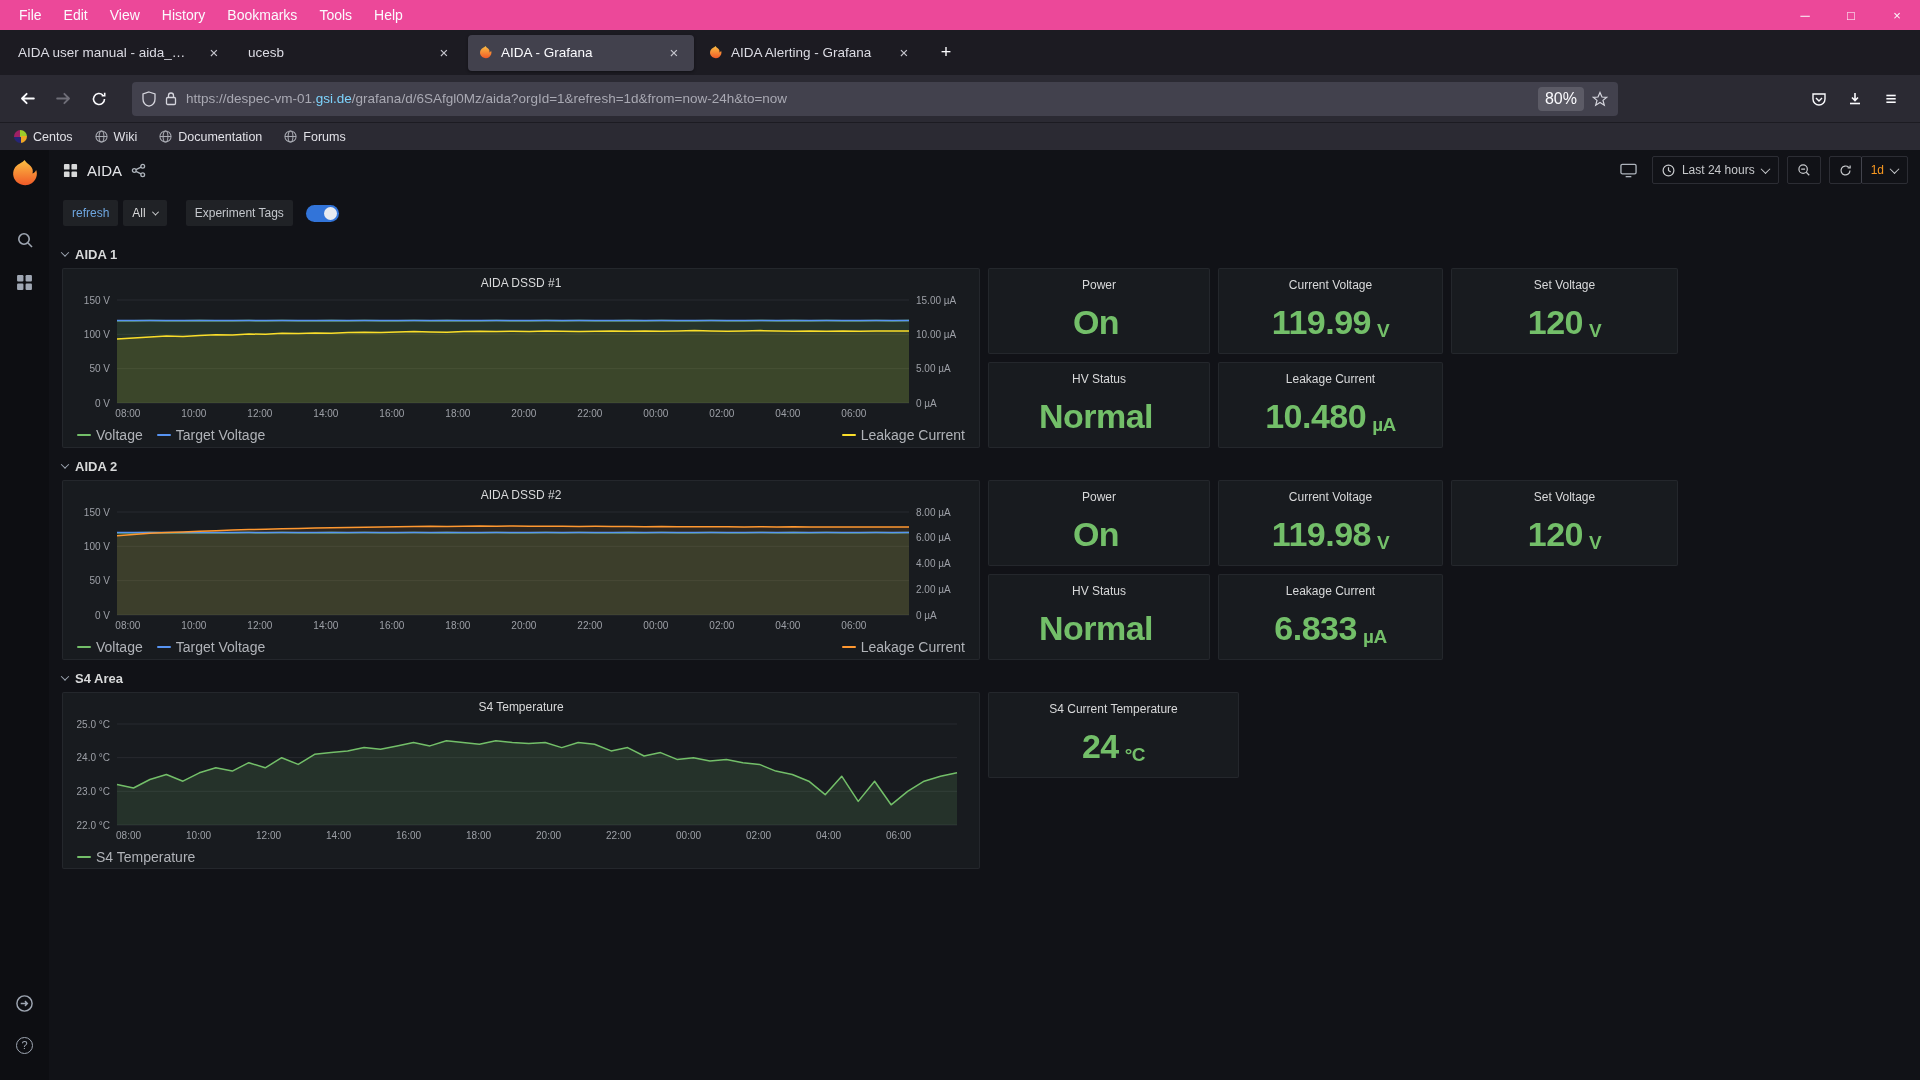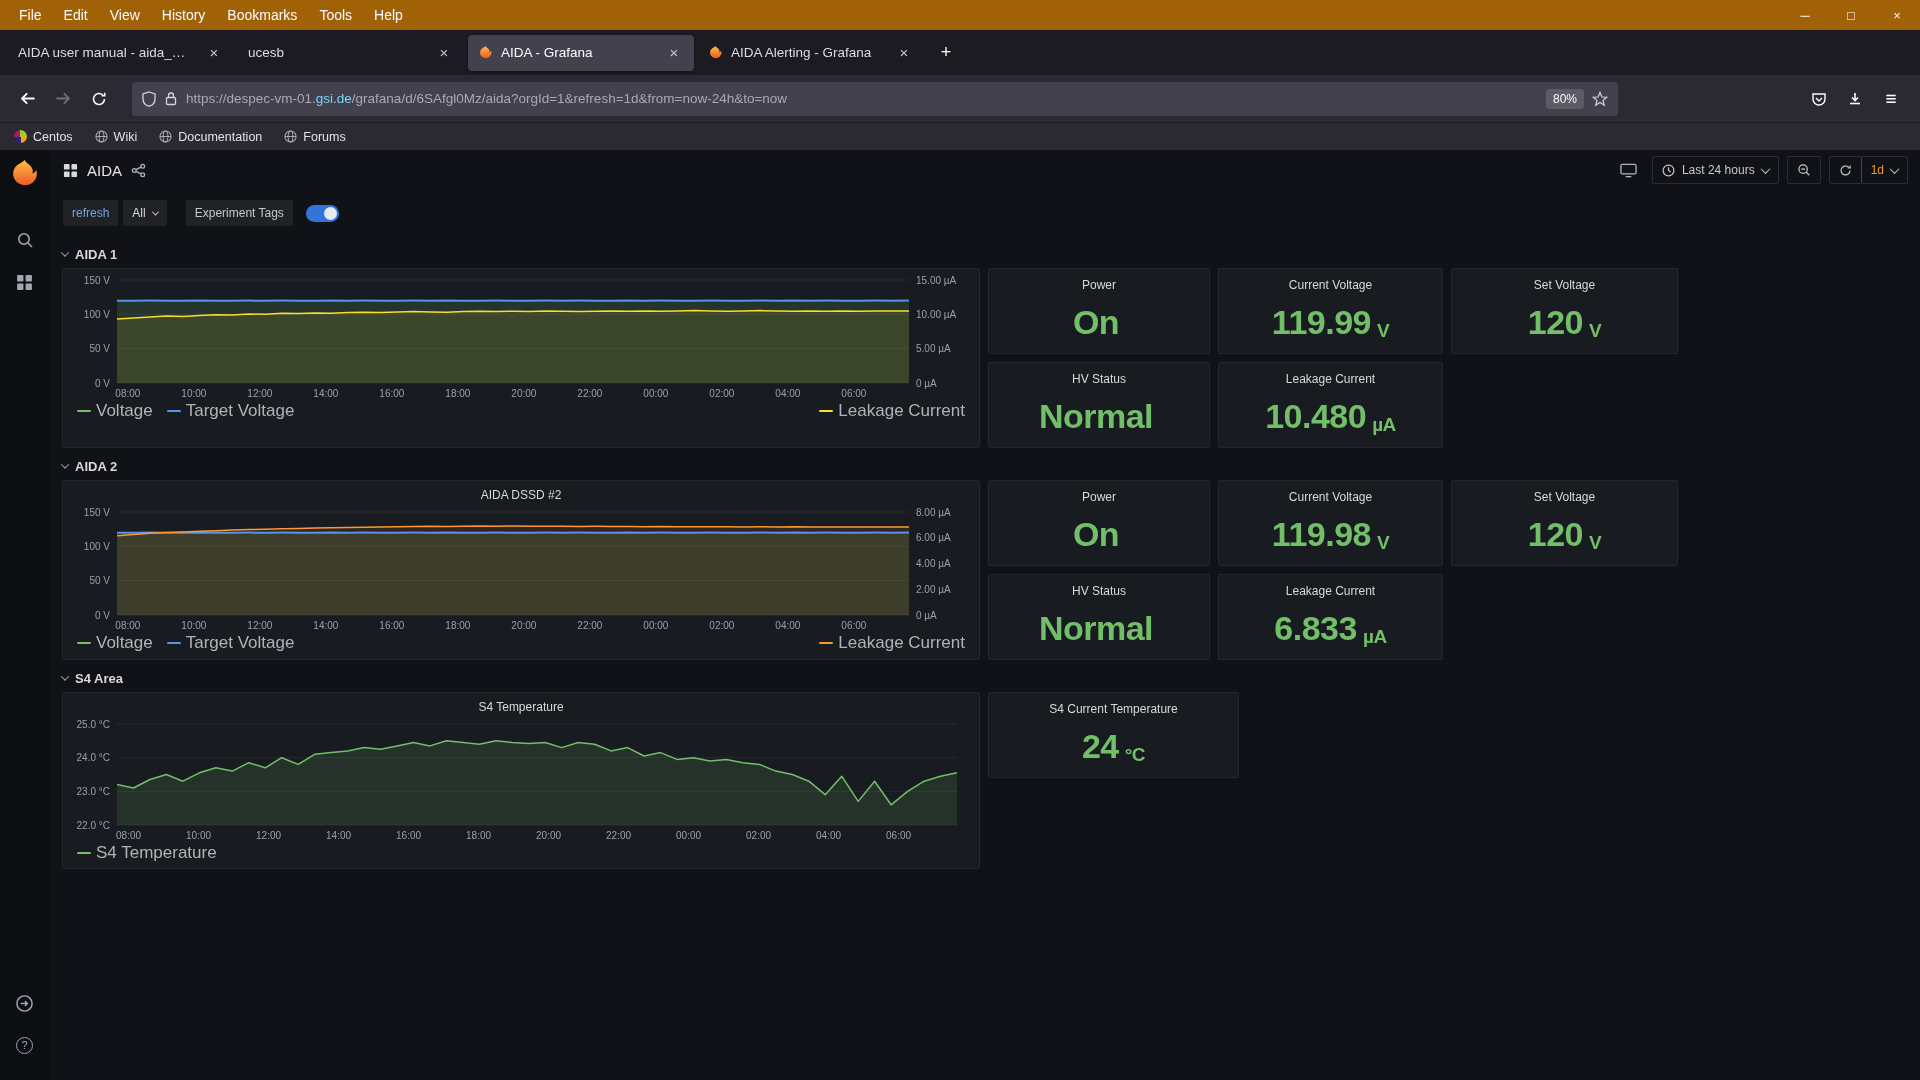--- a/index.html
+++ b/index.html
@@ -3,41 +3,41 @@
 <meta charset="utf-8">
 <title>AIDA - Grafana</title>
 <style>
   *{margin:0;padding:0;box-sizing:border-box}
   html,body{width:1920px;height:1080px;overflow:hidden;background:#111217;
     font-family:"Liberation Sans",sans-serif;color:#d8d9da}
   svg{display:block}
   svg text{font-family:"Liberation Sans",sans-serif}
 
   
-  .menubar{height:30px;background:#a16207;display:flex;color:#fbfbfe;font-size:14px;padding-left:8px}
+  .menubar{height:30px;background:#ec4899;display:flex;color:#fbfbfe;font-size:14px;padding-left:8px}
   .menu-item{padding:0 11px;height:100%;display:flex;align-items:center;cursor:default}
   .win-controls{margin-left:auto;display:flex;height:100%}
   .win-btn{width:46px;height:100%;display:flex;align-items:center;justify-content:center;color:#fbfbfe;font-size:13px}
 
   .tabbar{height:45px;background:#1c1b22;display:flex;align-items:center;padding:0 6px}
   .tab{width:226px;height:36px;margin:0 2px;border-radius:4px;display:flex;align-items:center;padding:0 10px;color:#dcdce4;font-size:13.5px;position:relative}
   .tab.active{background:#42414d;color:#fbfbfe;box-shadow:0 1px 3px rgba(0,0,0,.4)}
   .tab-title{flex:1;white-space:nowrap;overflow:hidden;text-overflow:ellipsis}
   .tab-close{margin-left:8px;width:20px;height:20px;border-radius:3px;display:flex;align-items:center;justify-content:center;font-size:15px;color:#c7c7cf}
   .favicon{width:15px;height:15px;margin-right:8px;flex:0 0 auto}
   .newtab{width:32px;height:32px;border-radius:4px;display:flex;align-items:center;justify-content:center;font-size:18px;color:#fbfbfe;margin-left:4px}
 
   .navbar{height:47px;background:#2b2a33;display:flex;align-items:center;padding:0 10px}
   .nav-icon{width:34px;height:34px;border-radius:4px;display:flex;align-items:center;justify-content:center;color:#fbfbfe;margin-right:2px}
   .nav-icon.disabled{color:#6f6e78}
   .urlbar{flex:1;height:34px;background:#42414d;border-radius:4px;display:flex;align-items:center;padding:0 10px;margin:0 8px 0 14px;font-size:13.5px;margin-right:184px}
   .urlbar .idicon{color:#d5d5dd;margin-right:9px;display:flex}
   .url-text{flex:1;white-space:nowrap;overflow:hidden;color:#a9a9b3}
   .url-domain{color:#7dd3fc}
-  .zoom-badge{background:#5c5b66;color:#fbfbfe;font-size:12px;border-radius:4px;padding:3px 7px;margin:0 8px}
+  .zoom-badge{background:#5c5b66;color:#fbfbfe;font-size:16px;border-radius:4px;padding:3px 7px;margin:0 8px}
   .star{color:#d5d5dd;display:flex}
   .toolbar-right{display:flex;align-items:center}
 
   .bookmarksbar{height:28px;background:#2b2a33;display:flex;align-items:center;padding-left:14px;font-size:12.5px;color:#e0e0e6;border-top:1px solid #1c1b22}
   .bm{display:flex;align-items:center;margin-right:22px}
   .bm .globe{margin-right:6px;color:#a9abb3;display:flex}
   .centos-dot{width:13px;height:13px;border-radius:50%;margin-right:6px;background:conic-gradient(#9ccd2a 0 25%,#efa724 0 50%,#262577 0 75%,#9e2064 0)}
 
   
   .grafana{display:flex;height:930px;background:#111217}
@@ -70,21 +70,21 @@
   .g-dash{padding:0 0 0 13px}
   .row-header{display:flex;align-items:center;gap:7px;height:24px;margin:6px 0 2px 0;font-size:13px;font-weight:bold;color:#d8d9da}
   .row-header .caret{width:6px;height:6px;border-width:1.5px;color:#9fa7b3}
 
   .row-grid{display:flex;gap:8px;align-items:flex-start}
   .panel{background:#181b1f;border:1px solid rgba(204,204,220,.07);border-radius:2px}
   .chart-panel{width:918px;display:flex;flex-direction:column;padding:4px 8px 2px}
   .chart-panel.h180{height:180px}
   .chart-panel.h177{height:177px}
   .chart-title{text-align:center;font-size:12px;color:#d8d9da;height:20px;line-height:20px}
-  .legend{display:flex;justify-content:space-between;align-items:flex-start;height:22px;font-size:17px;color:#b0b3b8;padding:0 6px}
+  .legend{display:flex;justify-content:space-between;align-items:flex-end;height:22px;font-size:14px;color:#b0b3b8;padding:0 6px}
   .legend-left,.legend-right{display:flex;gap:14px}
   .legend-item{display:flex;align-items:center;gap:5px}
   .legend-chip{display:inline-block;width:14px;height:2px;border-radius:1px}
 
   .stats-grid{display:grid;grid-template-columns:222px 225px 227px;grid-auto-rows:86px;gap:8px}
   .stat{display:flex;flex-direction:column;align-items:center;padding-top:9px;height:86px}
   .stat-title{font-size:12px;color:#d8d9da}
   .stat-body{flex:1;display:flex;align-items:center;justify-content:center;width:100%}
   .stat-value{display:flex;align-items:flex-end;color:#73bf69;font-size:34px;font-weight:bold;letter-spacing:-.5px}
   .stat-value .unit{font-size:19px;margin-left:6px;font-weight:bold}
@@ -344,20 +344,21 @@
       </div>
 
       <div class="g-dash">
 
         <div class="row-header">
           <span class="caret"></span>
           <span>AIDA 1</span>
         </div>
         <div class="row-grid">
           <div class="panel chart-panel h180">
+            <div class="chart-title">AIDA DSSD #1</div>
             <svg class="chart" width="900" height="128">
                 <line x1="46" x2="838" y1="110" y2="110" stroke="rgba(204,204,220,0.09)" stroke-width="1"></line>
                 <text x="39" y="113.5" text-anchor="end" fill="#9da0a7" font-size="10">0 V</text>
                 <line x1="46" x2="838" y1="75.66666666666667" y2="75.66666666666667" stroke="rgba(204,204,220,0.09)" stroke-width="1"></line>
                 <text x="39" y="79.16666666666667" text-anchor="end" fill="#9da0a7" font-size="10">50 V</text>
                 <line x1="46" x2="838" y1="41.333333333333336" y2="41.333333333333336" stroke="rgba(204,204,220,0.09)" stroke-width="1"></line>
                 <text x="39" y="44.833333333333336" text-anchor="end" fill="#9da0a7" font-size="10">100 V</text>
                 <line x1="46" x2="838" y1="7" y2="7" stroke="rgba(204,204,220,0.09)" stroke-width="1"></line>
                 <text x="39" y="10.5" text-anchor="end" fill="#9da0a7" font-size="10">150 V</text>
                 <text x="845" y="113.5" fill="#9da0a7" font-size="10">0 µA</text>

